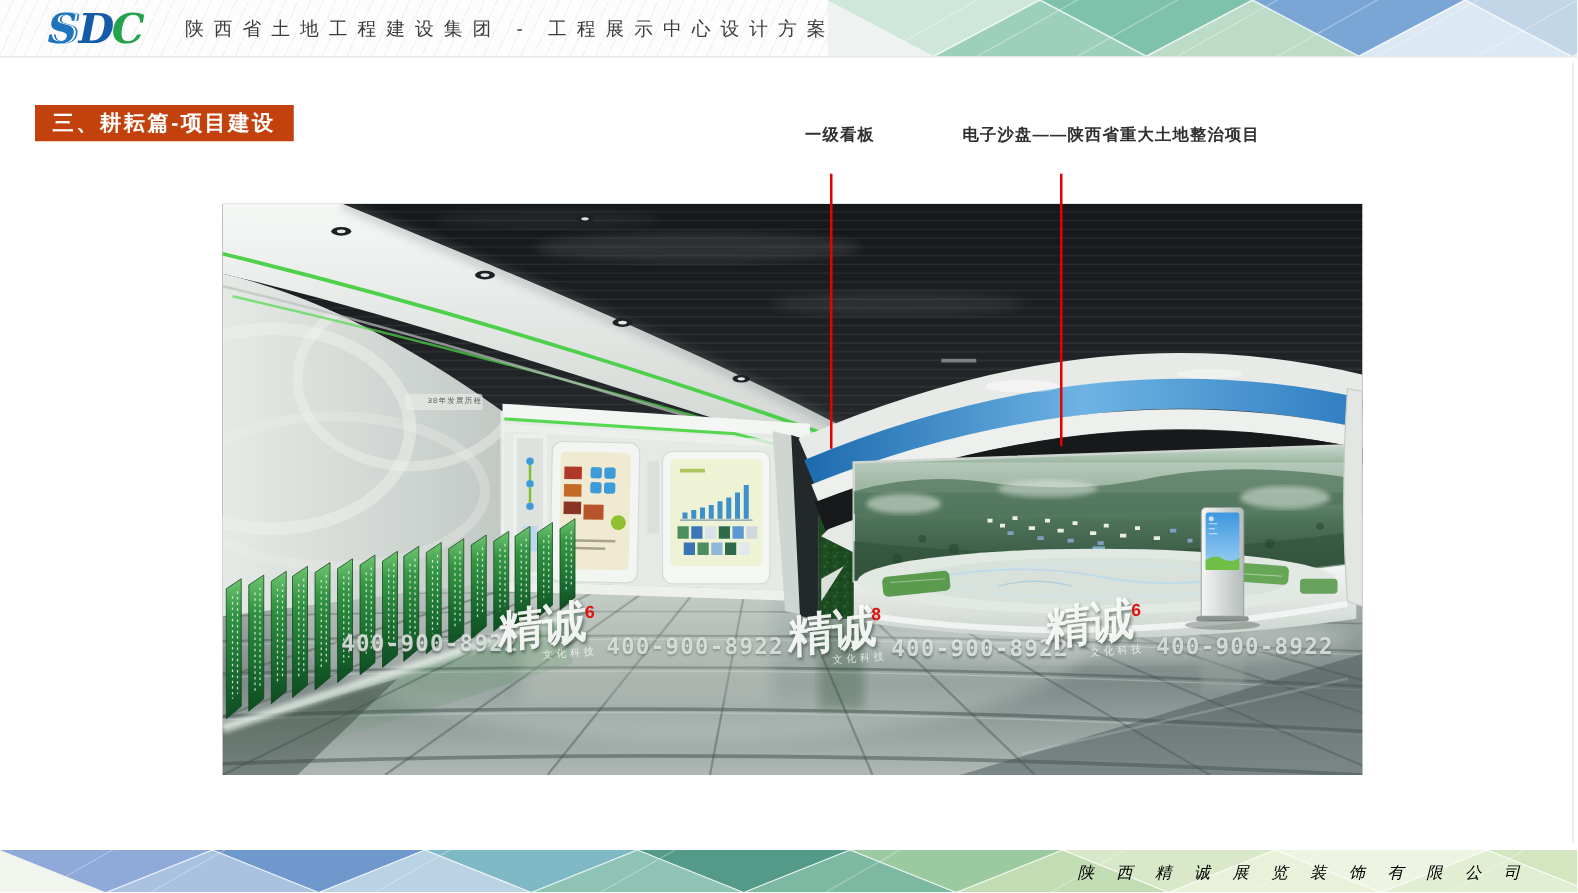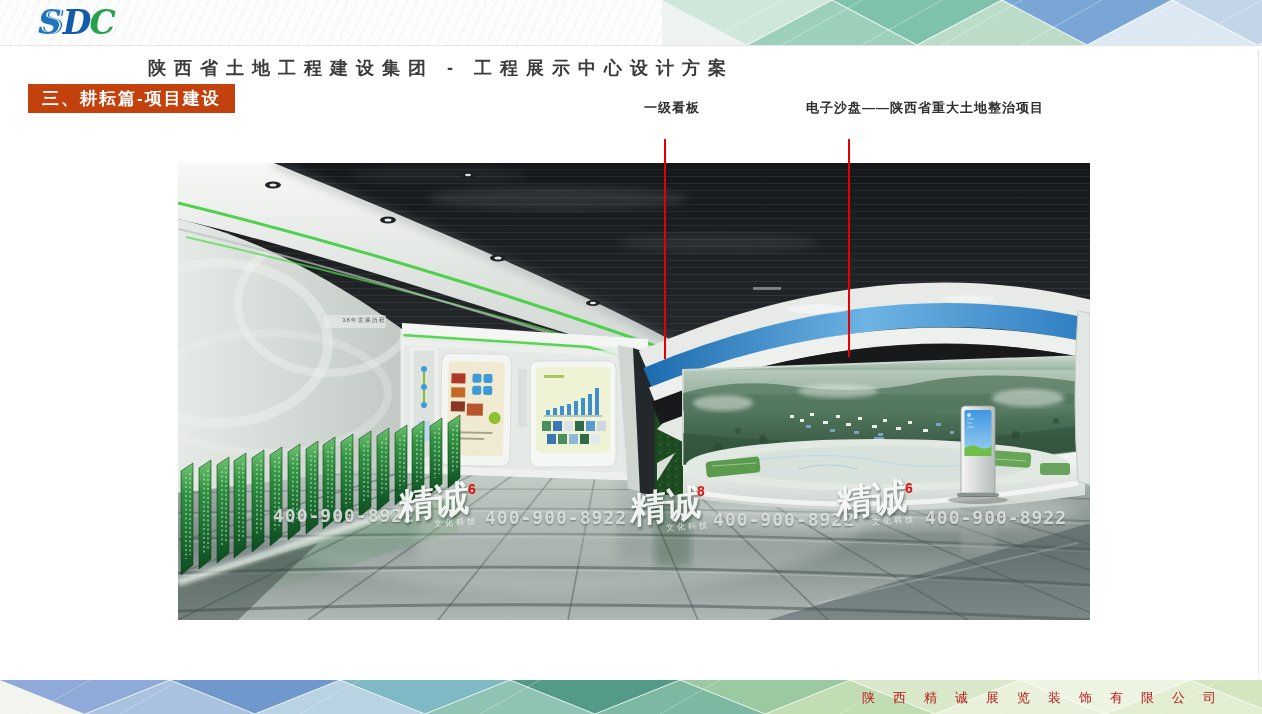--- a/index.html
+++ b/index.html
@@ -8,29 +8,29 @@
   
   .header{position:absolute;left:0;top:0;width:1262px;height:45px;background:#fdfdfd;
     background-image:repeating-linear-gradient(115deg,rgba(140,150,160,.10) 0 1px,transparent 1px 9px);
     border-bottom:1px solid #e4e6e6;}
   .hdr-pattern{position:absolute;right:0;top:0;width:600px;height:45px;}
   .logo{position:absolute;left:38px;top:2px;height:41px;display:flex;align-items:center;
     font-family:"DejaVu Serif",serif;font-style:italic;font-weight:bold;font-size:33px;line-height:41px;}
   .logo .l-s{color:#1f74be;text-shadow:1.5px 0 #fff,3px 0 #1f74be;}
   .logo .l-d{color:#155ca8;margin-left:1px;}
   .logo .l-c{color:#23a14b;margin-left:-2px;}
-  .hdr-title{position:absolute;left:148px;top:0;height:45px;line-height:47px;font-size:18px;
-    font-weight:bold;color:#3c3c3c;letter-spacing:8px;white-space:nowrap;margin-top:45px;}
+  .hdr-title{position:absolute;left:148px;top:0;height:45px;line-height:47px;font-size:15px;
+    font-weight:normal;color:#3c3c3c;letter-spacing:8px;white-space:nowrap;}
   
   .badge{position:absolute;left:28px;top:84px;height:29px;padding:0 14px;background:#2b55d8;
     color:#fff;font-size:17px;font-weight:bold;letter-spacing:2px;line-height:29px;white-space:nowrap;}
   
   .callout{position:absolute;top:99px;font-size:13px;font-weight:bold;color:#2f2f2f;
     letter-spacing:1px;white-space:nowrap;}
-  .co1{left:644px;} .co2{left:770px;margin-left:36px;}
+  .co1{left:644px;} .co2{left:770px;}
   .redline{position:absolute;width:2px;background:#e60000;z-index:30;}
   .rl1{left:664px;top:139px;height:220px;}
   .rl2{left:848px;top:139px;height:218px;}
   
   .scene{position:absolute;left:178px;top:163px;width:912px;height:457px;overflow:hidden;background:#9aa5a3;}
   .scene svg{position:absolute;left:0;top:0;}
   .wall-sign{position:absolute;left:146px;top:153px;width:80px;font-size:6px;color:#595e59;
     letter-spacing:1px;text-align:center;z-index:5;}
   .wm-phone{position:absolute;z-index:20;font-family:"DejaVu Sans Mono",monospace;font-weight:bold;
     font-size:18px;letter-spacing:1px;color:rgba(228,233,230,.82);
@@ -42,21 +42,21 @@
   .wm-brand .b-sub{position:absolute;left:36px;top:36px;font-size:8px;letter-spacing:3px;
     color:rgba(245,250,245,.8);transform:rotate(-4deg);white-space:nowrap;}
   .wm-digit{position:absolute;z-index:21;font-size:14px;font-weight:bold;color:#e01010;}
   .wp1{left:95px;top:342px;} .wp2{left:307px;top:344px;} .wp3{left:535px;top:346px;} .wp4{left:747px;top:344px;}
   .wb1{left:220px;top:318px;} .wb2{left:452px;top:322px;} .wb3{left:658px;top:316px;}
   .wd1{left:290px;top:318px;} .wd2{left:519px;top:320px;} .wd3{left:727px;top:317px;}
   
   .footer{position:absolute;left:0;top:680px;width:1262px;height:34px;}
   .footer svg{position:absolute;left:0;top:0;}
   .company{position:absolute;right:28px;top:0;height:34px;line-height:35px;font-size:13px;
-    color:#b91c1c;letter-spacing:18px;white-space:nowrap;z-index:2;}
+    color:#000000;letter-spacing:18px;white-space:nowrap;z-index:2;font-style:italic;}
   .page-edge{position:absolute;right:3px;top:50px;bottom:40px;width:1px;background:#e3e3e3;}
 </style>
 </head>
 <body>
 
 <div class="page">
 
   <div class="header">
     <svg class="hdr-pattern" width="600" height="45" viewBox="0 0 600 45">
       <rect x="0" y="0" width="600" height="45" fill="#eef3f1"></rect>

